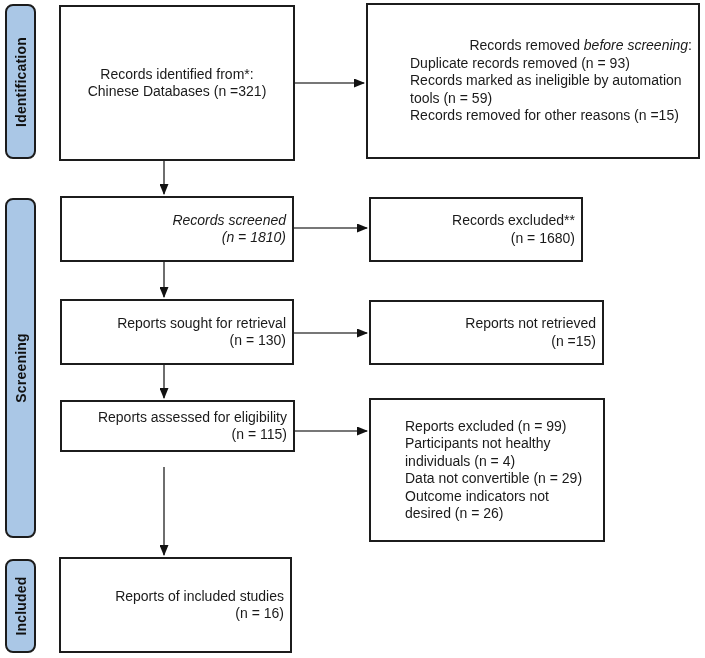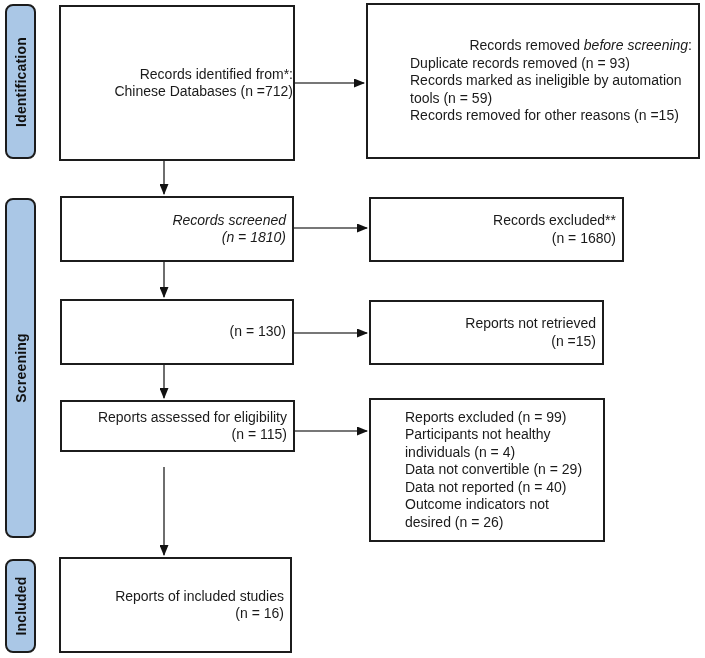--- a/index.html
+++ b/index.html
@@ -40,21 +40,21 @@
     position: absolute;
     box-sizing: border-box;
     background: #ffffff;
     border: 2px solid #1c1c1c;
     display: flex;
     flex-direction: column;
     justify-content: center;
     font-size: 14px;
     line-height: 17.5px;
   }
-  .center-text { align-items: flex-end; text-align: center; }
+  .center-text { align-items: center; text-align: center; }
   .left-text   { align-items: flex-end; text-align: left; }
   .pad-sm  { padding-left: 12px; padding-right: 6px; }
   .pad-lg  { padding-left: 48px; padding-right: 6px; }
   .indent-items { padding-left: 22px; }
   .narrow { width: 192px; }
   .item-block { width: 282px; }
   .line { display: block; }
   em.inline-italic { font-style: italic; }
 </style>
 </head>
@@ -85,56 +85,56 @@
   </div>
   <div class="stagebar" style="left:5px; top:198px; width:31px; height:340px;">
     <span class="vlabel">Screening</span>
   </div>
   <div class="stagebar" style="left:5px; top:559px; width:31px; height:94px;">
     <span class="vlabel">Included</span>
   </div>
 
   <div class="flowbox center-text" style="left:59px; top:5px; width:236px; height:156px;">
     <span class="line">Records identified from*:</span>
-    <span class="line">Chinese Databases (n =712)</span>
+    <span class="line">Chinese Databases (n =321)</span>
   </div>
 
   <div class="flowbox left-text pad-sm" style="left:366px; top:3px; width:334px; height:156px;">
     <span class="line"><span>Records removed </span><em class="inline-italic">before screening</em><span>:</span></span>
     <span class="line indent-items item-block">Duplicate records removed (n = 93)</span>
     <span class="line indent-items item-block">Records marked as ineligible by automation tools (n = 59)</span>
     <span class="line indent-items item-block">Records removed for other reasons (n =15)</span>
   </div>
 
   <div class="flowbox left-text pad-sm" style="left:60px; top:196px; width:234px; height:66px;font-style:italic;">
     <span class="line">Records screened</span>
     <span class="line">(n = 1810)</span>
   </div>
-  <div class="flowbox left-text pad-sm" style="left:369px; top:197px; width:255px; height:65px;">
+  <div class="flowbox left-text pad-sm" style="left:369px; top:197px; width:214px; height:65px;">
     <span class="line">Records excluded**</span>
     <span class="line">(n = 1680)</span>
   </div>
 
   <div class="flowbox left-text pad-sm" style="left:60px; top:299px; width:234px; height:66px;">
+    <span class="line">Reports sought for retrieval</span>
     <span class="line">(n = 130)</span>
   </div>
   <div class="flowbox left-text pad-sm" style="left:369px; top:300px; width:235px; height:65px;">
     <span class="line">Reports not retrieved</span>
     <span class="line">(n =15)</span>
   </div>
 
   <div class="flowbox left-text pad-sm" style="left:60px; top:400px; width:235px; height:52px;">
     <span class="line">Reports assessed for eligibility</span>
     <span class="line">(n = 115)</span>
   </div>
   <div class="flowbox left-text pad-lg" style="left:369px; top:398px; width:236px; height:144px;">
     <span class="line narrow">Reports excluded (n = 99)</span>
     <span class="line narrow">Participants not healthy individuals (n = 4)</span>
     <span class="line narrow">Data not convertible (n = 29)</span>
-    <span class="line narrow">Data not reported (n = 40)</span>
     <span class="line narrow">Outcome indicators not desired (n = 26)</span>
   </div>
 
   <div class="flowbox left-text pad-sm" style="left:59px; top:557px; width:233px; height:96px;">
     <span class="line">Reports of included studies</span>
     <span class="line">(n = 16)</span>
   </div>
 
 </div>
 

